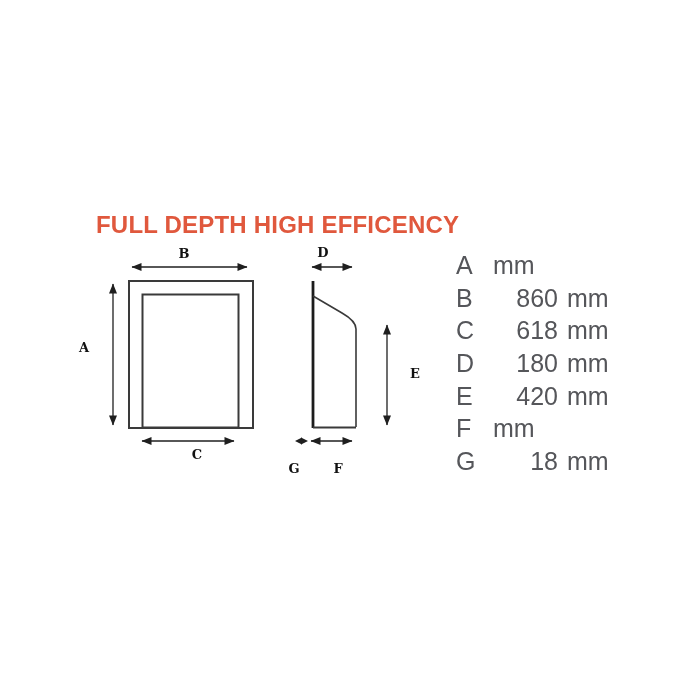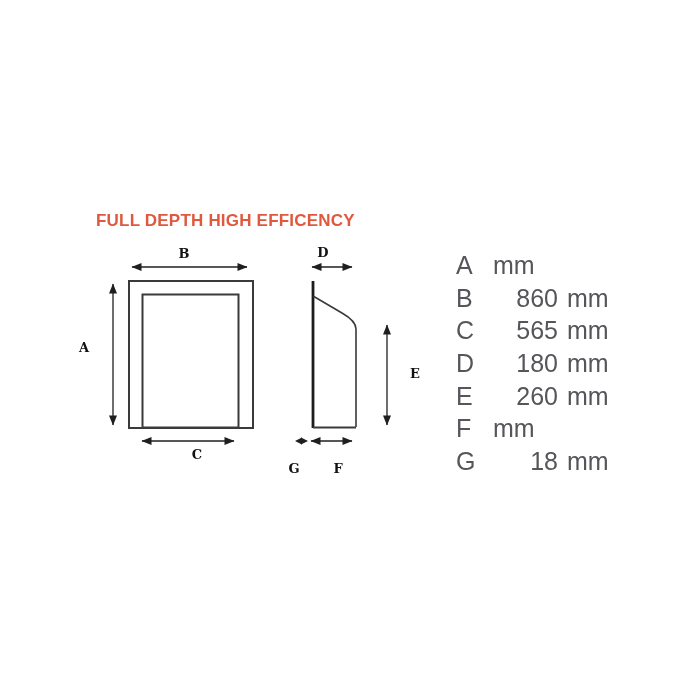--- a/index.html
+++ b/index.html
@@ -12,21 +12,21 @@
     width: 700px;
     height: 700px;
     background: #ffffff;
     overflow: hidden;
     font-family: "Liberation Sans", sans-serif;
   }
   .title {
     position: absolute;
     left: 96px;
     top: 211px;
-    font-size: 17px;
+    font-size: 24px;
     font-weight: bold;
     letter-spacing: 0.2px;
     color: #E0583D;
     white-space: nowrap;
   }
   .diagram-svg {
     position: absolute;
     left: 0;
     top: 0;
     width: 700px;
@@ -148,31 +148,31 @@
       <span class="dim-letter">A</span>
       <span class="dim-unit">mm</span>
     </div>
     <div class="dim-row">
       <span class="dim-letter">B</span>
       <span class="dim-value">860</span>
       <span class="dim-unit">mm</span>
     </div>
     <div class="dim-row">
       <span class="dim-letter">C</span>
-      <span class="dim-value">565</span>
+      <span class="dim-value">618</span>
       <span class="dim-unit">mm</span>
     </div>
     <div class="dim-row">
       <span class="dim-letter">D</span>
       <span class="dim-value">180</span>
       <span class="dim-unit">mm</span>
     </div>
     <div class="dim-row">
       <span class="dim-letter">E</span>
-      <span class="dim-value">260</span>
+      <span class="dim-value">420</span>
       <span class="dim-unit">mm</span>
     </div>
     <div class="dim-row">
       <span class="dim-letter">F</span>
       <span class="dim-unit">mm</span>
     </div>
     <div class="dim-row">
       <span class="dim-letter">G</span>
       <span class="dim-value">18</span>
       <span class="dim-unit">mm</span>

